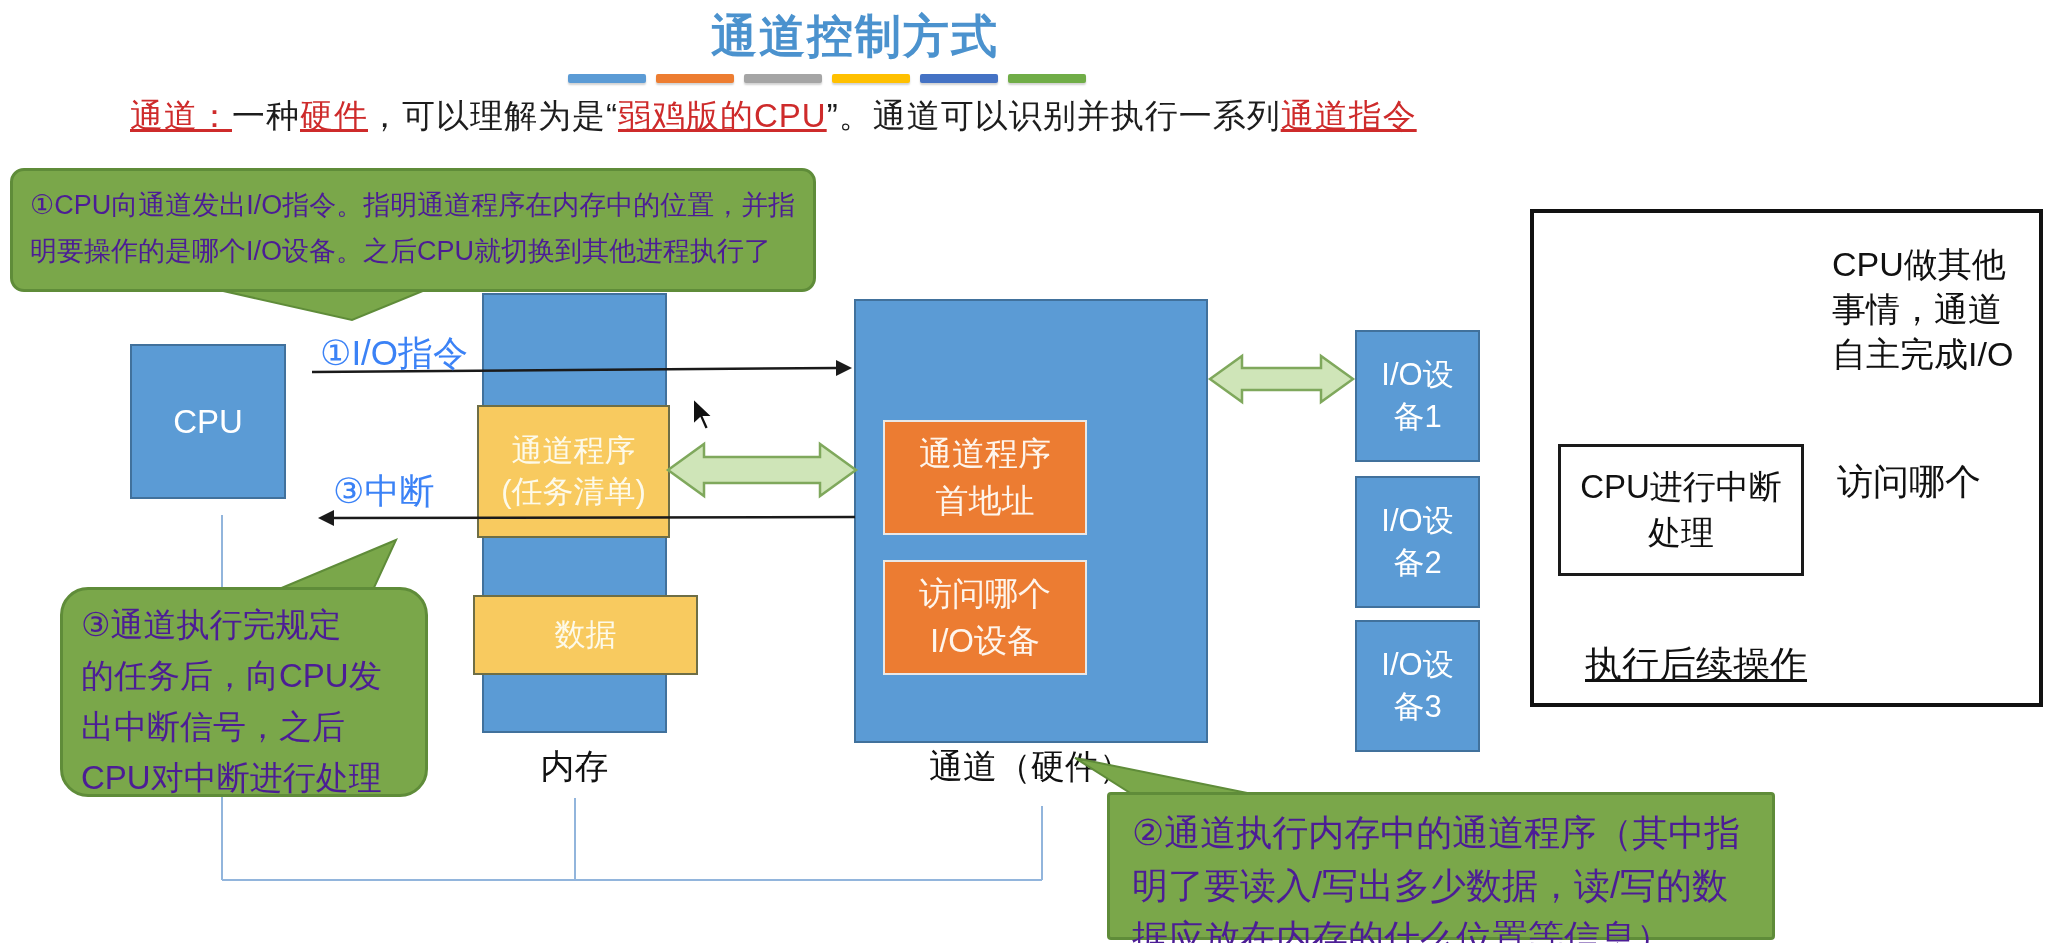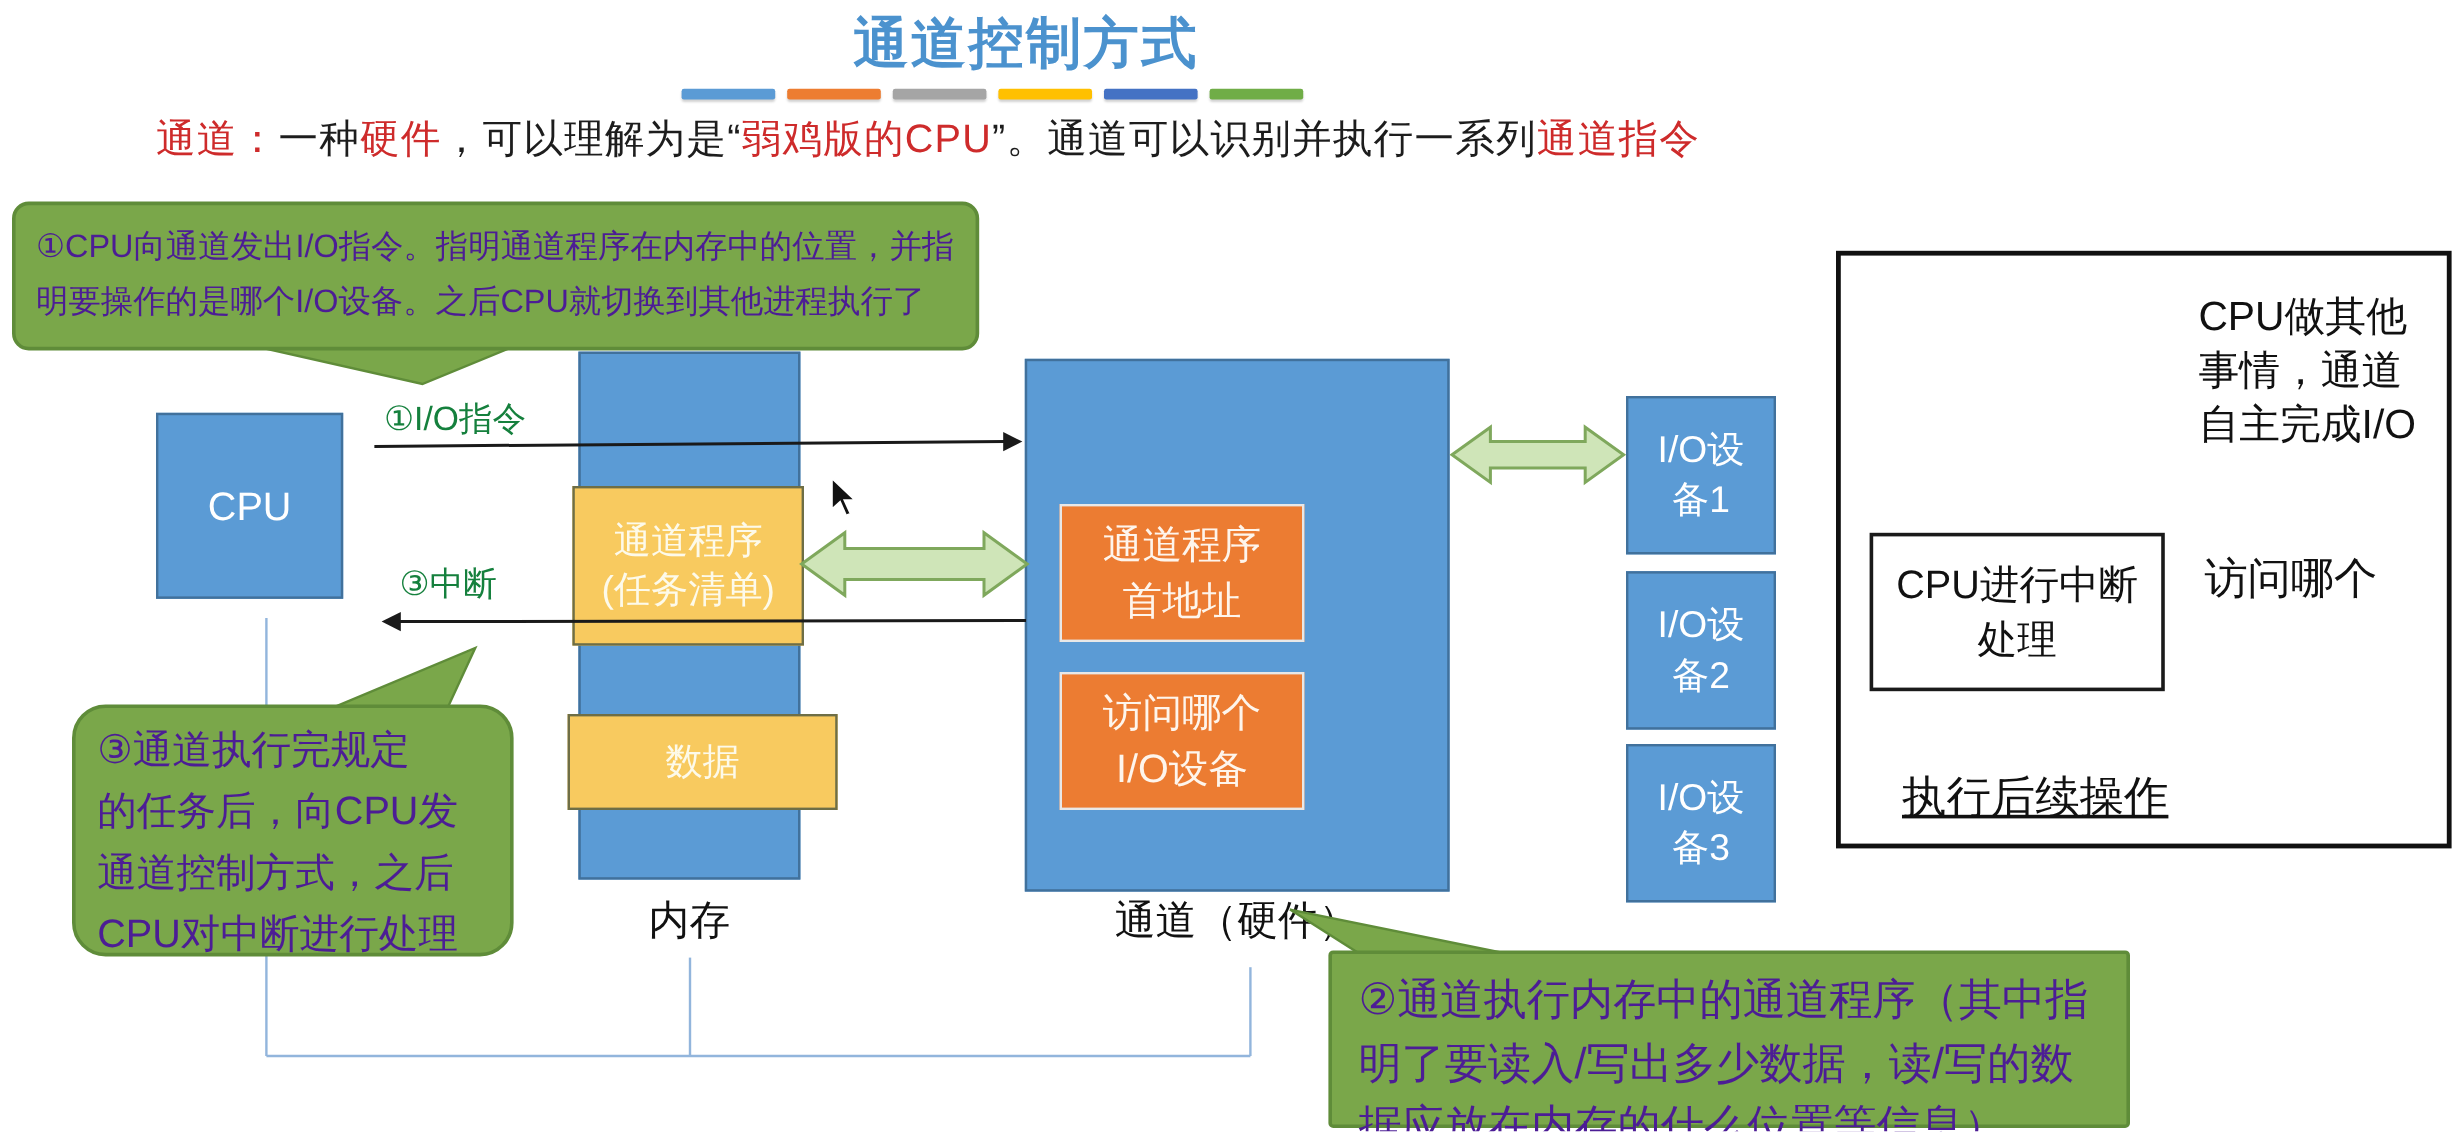--- a/index.html
+++ b/index.html
@@ -7,41 +7,41 @@
           font-family:"Liberation Sans","DejaVu Sans",sans-serif;}
   .abs{position:absolute;}
   svg.layer{position:absolute;left:0;top:0;width:2053px;height:943px;pointer-events:none;}
 
   .page-title{left:430px;top:6px;width:850px;text-align:center;
               font-size:46px;font-weight:bold;color:#4B92CE;letter-spacing:2px;}
   .bars{left:568px;top:74px;display:flex;gap:10px;}
   .bars span{display:block;width:78px;height:9px;border-radius:2px;box-shadow:0 2px 2px rgba(0,0,0,.18);}
 
   .definition{left:130px;top:94px;font-size:33px;color:#1d1d1d;white-space:nowrap;letter-spacing:1px;}
-  .definition .red{color:#CE2B2B;}
+  .definition .red{color:#CE2B2B;text-decoration:underline;}
 
   .callout{background:#7AA74A;border:3px solid #5F8C39;color:#4c1d95;white-space:pre-line;
            box-sizing:border-box;}
   .callout.c1{left:10px;top:168px;width:806px;height:124px;border-radius:14px;
               font-size:27px;line-height:1.72;padding:11px 17px;}
   .callout.c3{left:60px;top:587px;width:368px;height:210px;border-radius:28px;
               font-size:33px;line-height:1.55;padding:9px 18px;}
   .callout.c2{left:1107px;top:792px;width:668px;height:148px;border-radius:4px;
               font-size:36px;line-height:1.46;padding:12px 22px;}
 
   .bluebox{background:#5B9BD5;border:2px solid #41719C;color:#fff;display:flex;align-items:center;
            justify-content:center;text-align:center;white-space:pre-line;box-sizing:border-box;}
   .orangebox{background:#EC7C32;border:2px solid #E8E8E8;color:#FEF5EC;display:flex;align-items:center;
            justify-content:center;text-align:center;white-space:pre-line;box-sizing:border-box;
            font-size:33px;line-height:1.4;}
   .yellowbox{background:#F8CA5F;border:2px solid #6E6E46;color:#FDFAEA;display:flex;align-items:center;
            justify-content:center;text-align:center;white-space:pre-line;box-sizing:border-box;
            font-size:31px;line-height:1.3;}
   .blklabel{color:#111;text-align:center;font-size:34px;}
-  .arrowlabel{color:#15803d;font-size:28px;}
+  .arrowlabel{color:#3b82f6;font-size:35px;}
 
   .flow-frame{left:1530px;top:209px;width:513px;height:498px;border:4px solid #111;box-sizing:border-box;background:#fff;}
   .flowbox{background:#fff;border:3px solid #1a1a1a;color:#111;display:flex;align-items:center;
            justify-content:center;text-align:center;white-space:pre-line;box-sizing:border-box;
            font-size:33px;line-height:1.4;}
   .flownote{color:#111;white-space:pre-line;}
 </style>
 </head>
 <body>
 
@@ -132,21 +132,21 @@
     <polygon points="693,398 693,425 700,418.5 705,430 709,428 704,417 713,417" fill="#111" stroke="#fff" stroke-width="2"></polygon>
   </svg>
 
   <div class="abs arrowlabel" style="left:320px;top:330px;">①I/O指令</div>
   <div class="abs arrowlabel" style="left:333px;top:468px;">③中断</div>
 
   <div class="abs callout c1">①CPU向通道发出I/O指令。指明通道程序在内存中的位置，并指
 明要操作的是哪个I/O设备。之后CPU就切换到其他进程执行了</div>
   <div class="abs callout c3">③通道执行完规定
 的任务后，向CPU发
-通道控制方式，之后
+出中断信号，之后
 CPU对中断进行处理</div>
   <div class="abs callout c2">②通道执行内存中的通道程序（其中指
 明了要读入/写出多少数据，读/写的数
 据应放在内存的什么位置等信息）</div>
 
   <div class="abs flow-frame"></div>
   <div class="abs flowbox" style="left:1558px;top:444px;width:246px;height:132px;">CPU进行中断
 处理</div>
   <div class="abs flownote" style="left:1832px;top:242px;font-size:34px;line-height:1.33;">CPU做其他
 事情，通道

